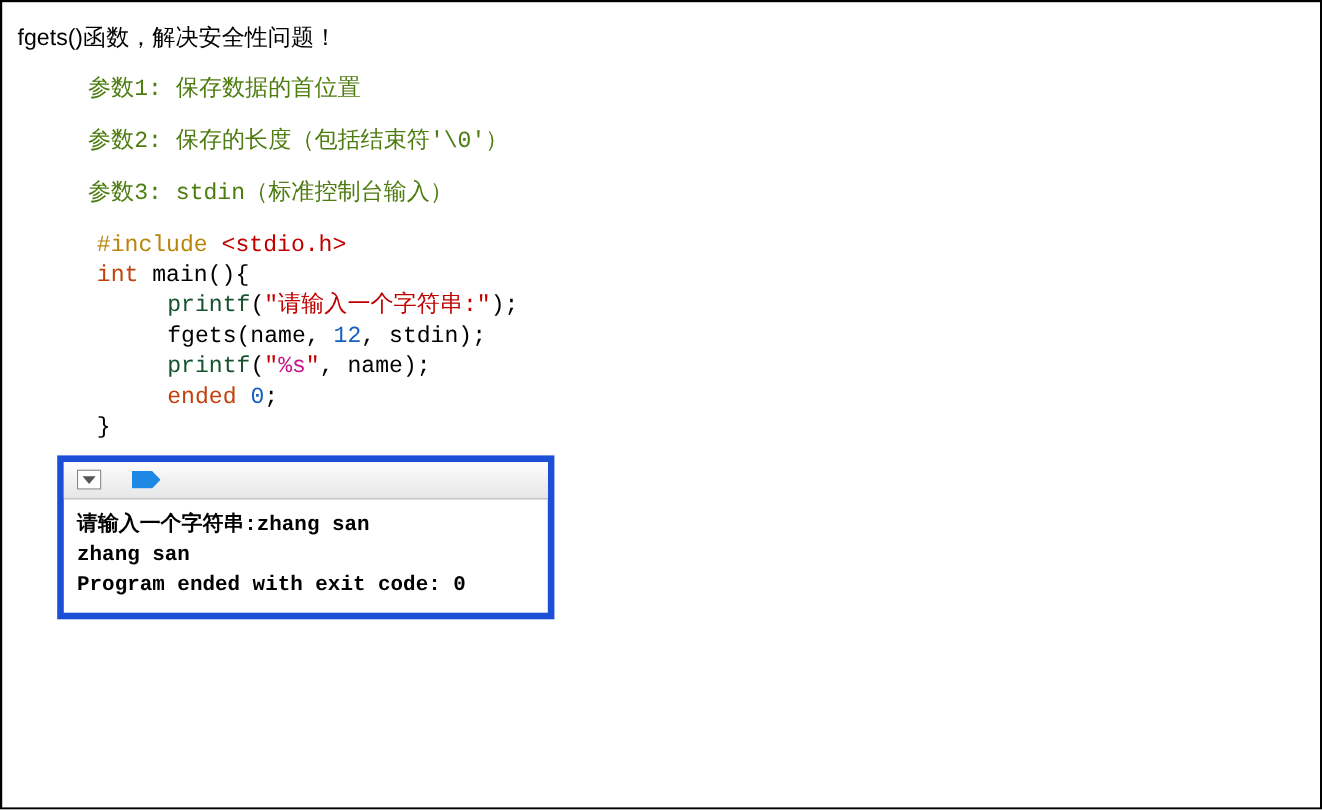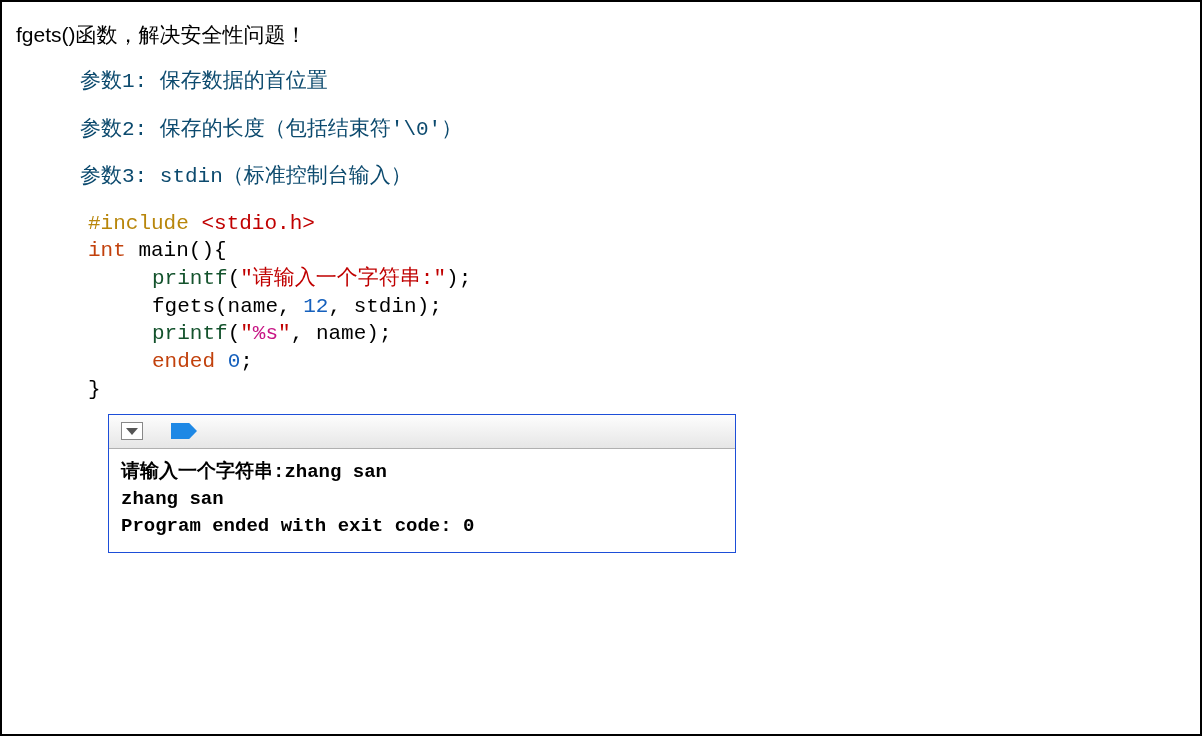--- a/index.html
+++ b/index.html
@@ -15,43 +15,43 @@
     border: 2px solid #000;
     padding: 18px 30px 14px 14px;
     position: relative;
   }
   .line {
     font-size: 21px;
     line-height: 1.4;
     margin-bottom: 18px;
   }
   .indent1 { padding-left: 64px; }
-  .green { color: #0c4a6e; }
+  .green { color: #4d7c0f; }
   .mono { font-family: "Menlo", "Consolas", "Courier New", monospace; }
   .code-block {
     font-family: "Menlo", "Consolas", "Courier New", monospace;
     font-size: 21px;
     line-height: 1.32;
     padding-left: 72px;
     margin-top: 2px;
   }
   .code-block .pad1 { padding-left: 0; }
   .code-block .pad2 { padding-left: 64px; }
   .kw-inc { color: #b8860b; }
   .str-inc { color: #c00000; }
   .kw-type { color: #c2410c; }
   .pr { color: #14532d; text-align: center; }
   .str { color: #c00000; }
   .num { color: #1560bd; }
   .pct { color: #c71585; }
   .console-box {
-    margin-left: 92px;
+    margin-left: 36px;
     margin-top: 10px;
-    width: 628px;
-    border: 1px solid #1d4ed8;
+    width: 452px;
+    border: 6px solid #1d4ed8;
   }
   .console-bar {
     height: 34px;
     background: linear-gradient(#fdfdfd, #e6e6e6);
     border-bottom: 1px solid #b0b0b0;
     display: flex;
     align-items: center;
     padding-left: 12px;
     gap: 28px;
   }

